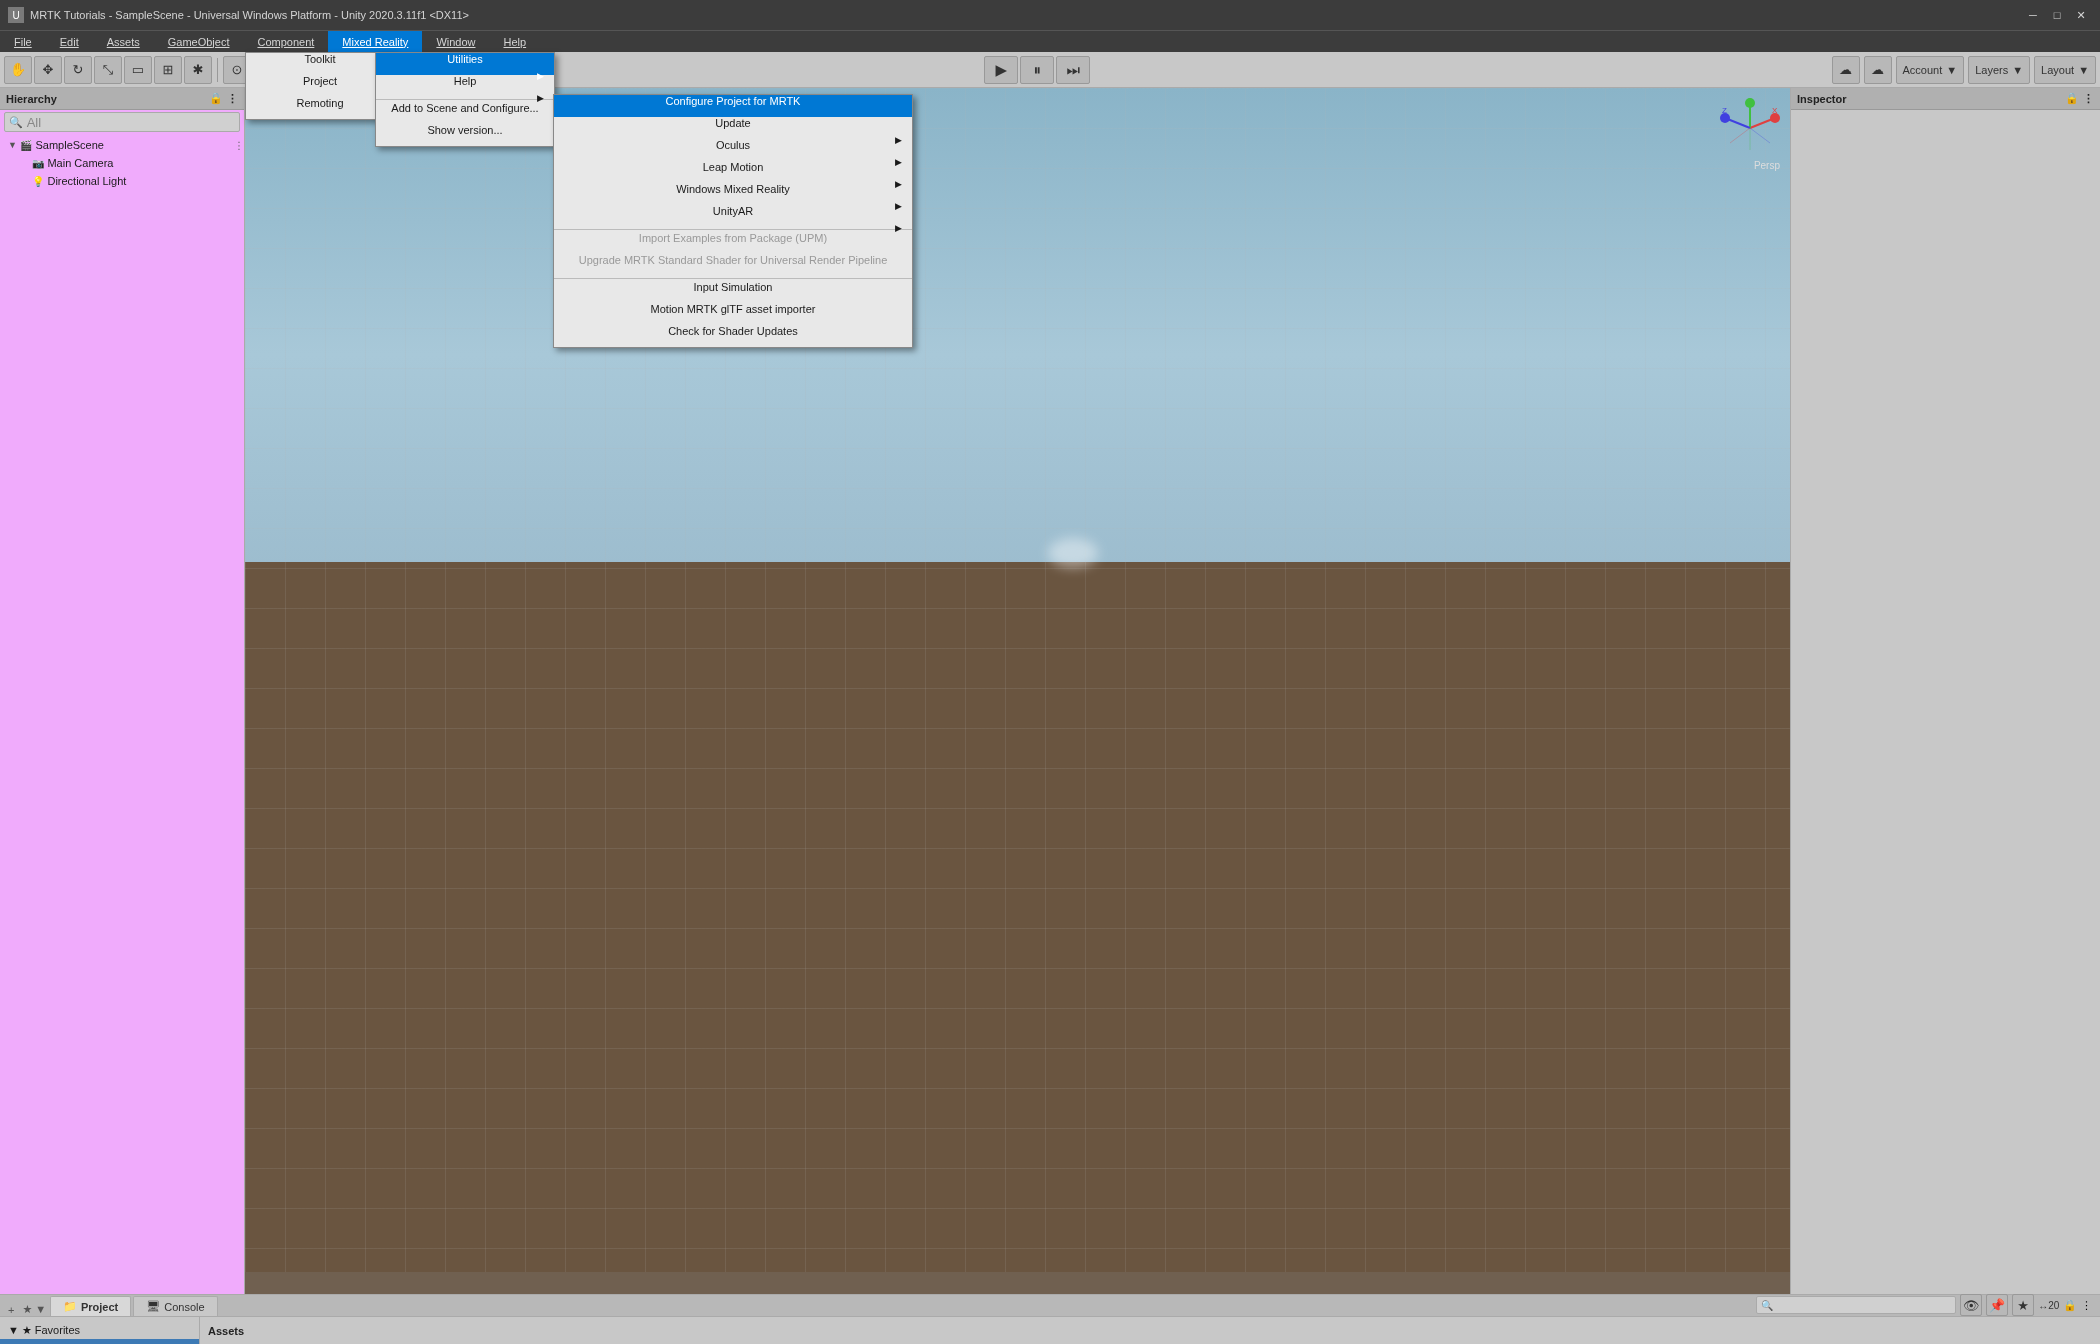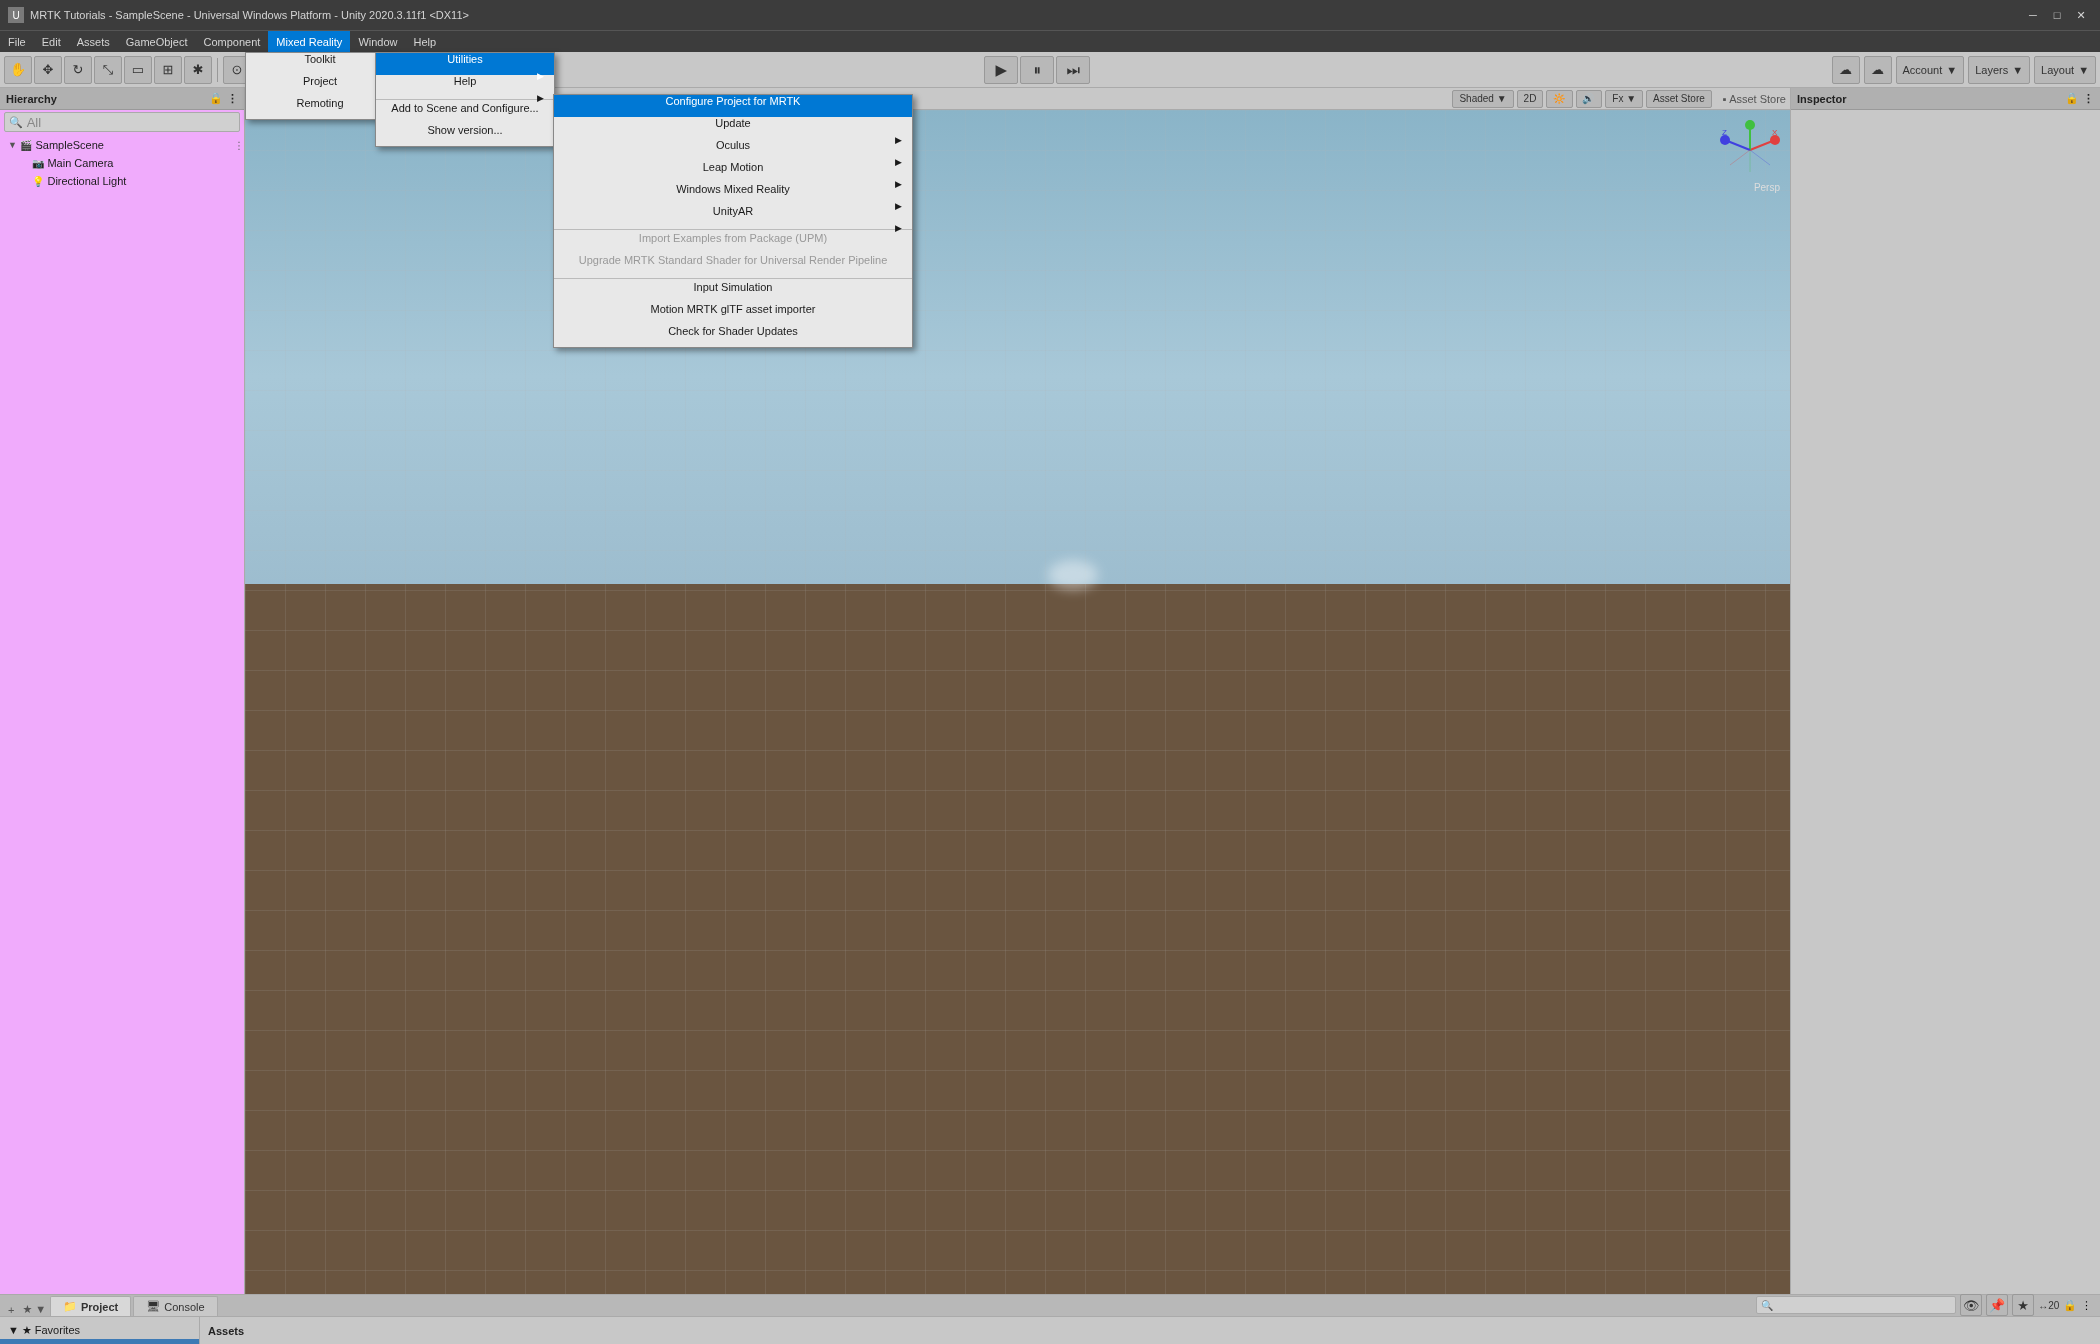--- a/index.html
+++ b/index.html
@@ -45,27 +45,28 @@
 
     
     #menu-bar {
       height: 22px;
       background: #3c3c3c;
       display: flex;
       align-items: center;
       border-top: 1px solid #555;
     }
     .menu-item {
-      padding: 0 8px;
+      padding: 0 14px;
       height: 100%;
       display: flex;
       align-items: center;
       color: #d4d4d4;
       font-size: 11px;
       cursor: pointer;
+      text-decoration: underline;
     }
     .menu-item.active { background: #0078d4; color: white; }
 
     
     #toolbar {
       height: 36px;
       background: #c8c8c8;
       display: flex;
       align-items: center;
       padding: 0 4px;
@@ -466,32 +467,20 @@
       </div>
       <div class="tree-item indent1">
         <span class="arrow"></span>
         <span class="tree-icon">💡</span>
         <span>Directional Light</span>
       </div>
     </div>
   </div>
 
   <div id="scene-view">
-    <div class="scene-toolbar">
-      <div class="scene-tab active">Scene</div>
-      <div class="scene-tab">Game</div>
-      <div style="flex:1;"></div>
-      <div class="scene-btn">Shaded ▼</div>
-      <div class="scene-btn">2D</div>
-      <div class="scene-btn">🔆</div>
-      <div class="scene-btn">🔊</div>
-      <div class="scene-btn">Fx ▼</div>
-      <div class="scene-btn">Asset Store</div>
-      <div style="margin-left:8px; font-size:11px; color:#555;">▪ Asset Store</div>
-    </div>
     <div class="scene-canvas">
       <div class="scene-sky"></div>
       <div class="scene-ground"></div>
       <div class="scene-grid"></div>
 
       <div class="scene-cloud" style="top:38%; left:52%; opacity:0.7;"></div>
 
       <div class="scene-gizmo">
         <svg width="60" height="60" viewBox="0 0 60 60">
 

